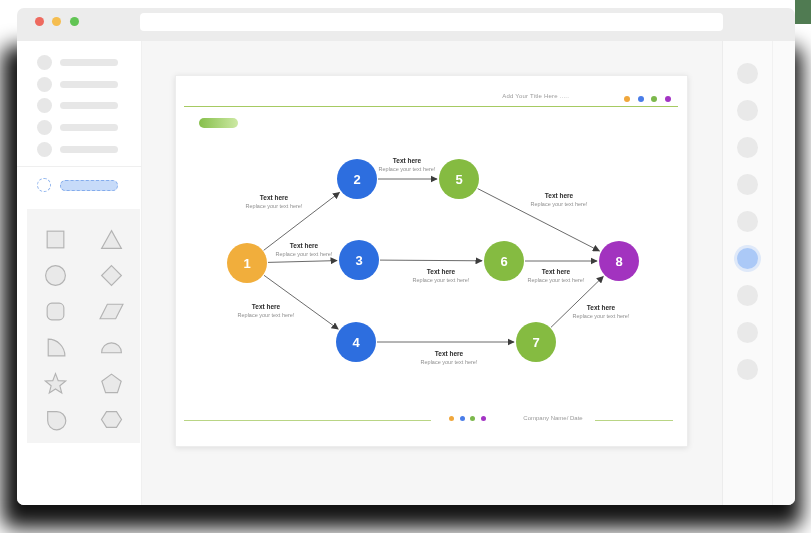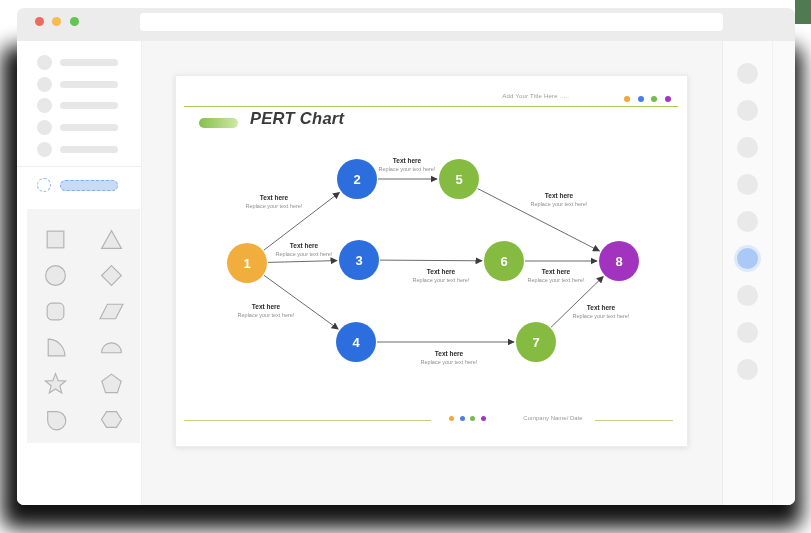--- a/index.html
+++ b/index.html
@@ -187,21 +187,20 @@
         <div class="canvas">
           <div class="hdr-line"></div>
           <div class="hdr-title-ph">Add Your Title Here .....</div>
           <div class="hdr-dots" id="hdr-dots">
               <span style="background: rgb(240, 167, 60);"></span>
               <span style="background: rgb(74, 125, 232);"></span>
               <span style="background: rgb(124, 184, 76);"></span>
               <span style="background: rgb(163, 52, 196);"></span>
             </div>
           <div class="title-pill"></div>
-          <div class="page-title">PERT Chart</div>
 
           <svg class="edges-svg" id="edges-svg" viewBox="0 0 513 372">
               <defs>
                 <marker id="arr" viewBox="0 0 10 10" refX="9" refY="5" markerWidth="8" markerHeight="8" orient="auto">
                   <path d="M0,0 L10,5 L0,10 z" fill="#3c3c3c"></path>
                 </marker>
               </defs>
               <line x1="87.7" y1="174.3" x2="163.5" y2="116.4" stroke="#5a5a5a" stroke-width="0.9" marker-end="url(#arr)"></line>
               <line x1="202.0" y1="103.0" x2="261.0" y2="103.0" stroke="#5a5a5a" stroke-width="0.9" marker-end="url(#arr)"></line>
               <line x1="92.0" y1="186.4" x2="161.0" y2="184.6" stroke="#5a5a5a" stroke-width="0.9" marker-end="url(#arr)"></line>

